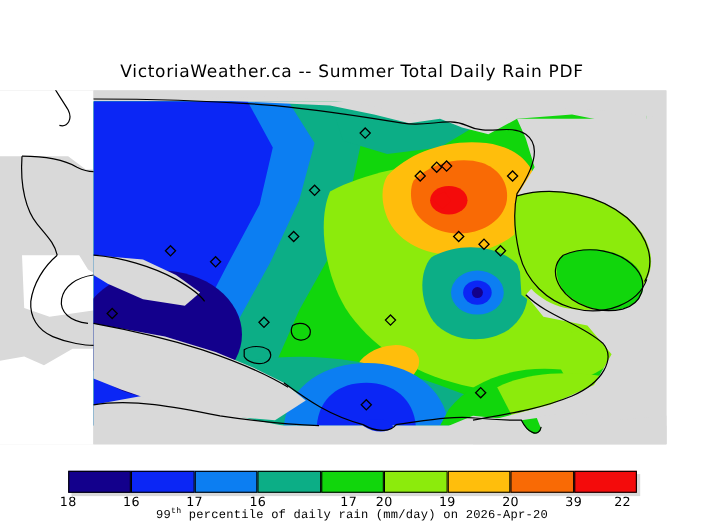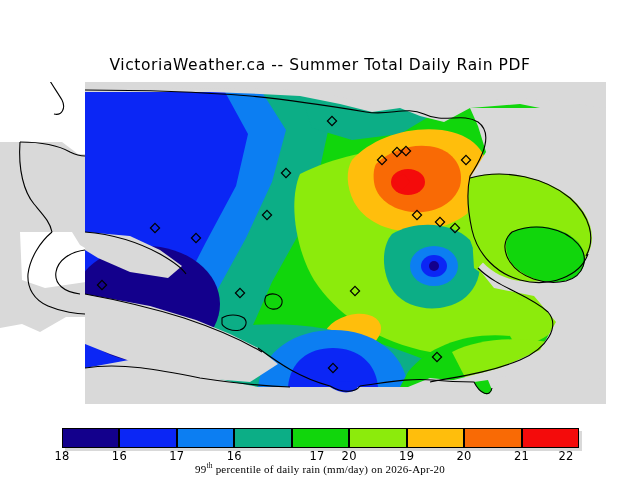--- a/index.html
+++ b/index.html
@@ -19,21 +19,21 @@
   #cbwrap{position:absolute;left:62px;top:428px;width:517px;height:20px;}
   #cbshadow{position:absolute;left:65px;top:431px;width:517px;height:20px;background:#d9d9d9;}
   .cbcell{position:absolute;top:0;height:20px;border:1px solid #000;box-sizing:border-box;}
   #cbticks{position:absolute;left:0;top:449px;width:640px;height:14px;}
   .cbtick{position:absolute;top:0;font-size:11.5px;color:#000;
           font-family:"DejaVu Sans","Liberation Sans",sans-serif;
           transform:translateX(-50%);white-space:nowrap;letter-spacing:.3px;}
   #cbcaption{
     position:absolute;left:0;top:461px;width:640px;text-align:center;
     font-size:11px;color:#000;letter-spacing:.2px;white-space:nowrap;
-    font-family:Liberation Serif, serif;
+    font-family:Liberation Mono, monospace;
   }
   #cbcaption sup{font-size:7.5px;vertical-align:super;}
 </style>
 </head>
 <body>
 
 <div id="root">
 
   <div id="title">VictoriaWeather.ca -- Summer Total Daily Rain PDF</div>
 
@@ -200,20 +200,20 @@
     </div>
   <div id="cbticks">
       <span class="cbtick" style="left: 62px;">18</span>
       <span class="cbtick" style="left: 119.444px;">16</span>
       <span class="cbtick" style="left: 176.889px;">17</span>
       <span class="cbtick" style="left: 234.333px;">16</span>
       <span class="cbtick" style="left: 288px; margin-left: 29px;">17</span>
       <span class="cbtick" style="left: 349.222px;">20</span>
       <span class="cbtick" style="left: 406.667px;">19</span>
       <span class="cbtick" style="left: 464.111px; text-align: center;">20</span>
-      <span class="cbtick" style="left: 521.556px;">21</span>
+      <span class="cbtick" style="left: 521.556px;">39</span>
       <span class="cbtick" style="left: 566px;">22</span>
     </div>
   <div id="cbcaption">
     <span>99</span><sup>th</sup><span> percentile of daily rain (mm/day) on 2026-Apr-20</span>
   </div>
 
 </div>
 
 </body></html>

